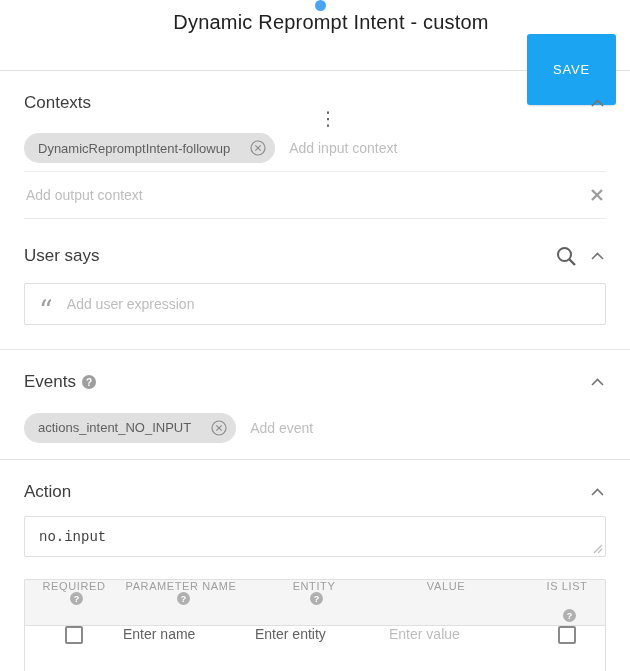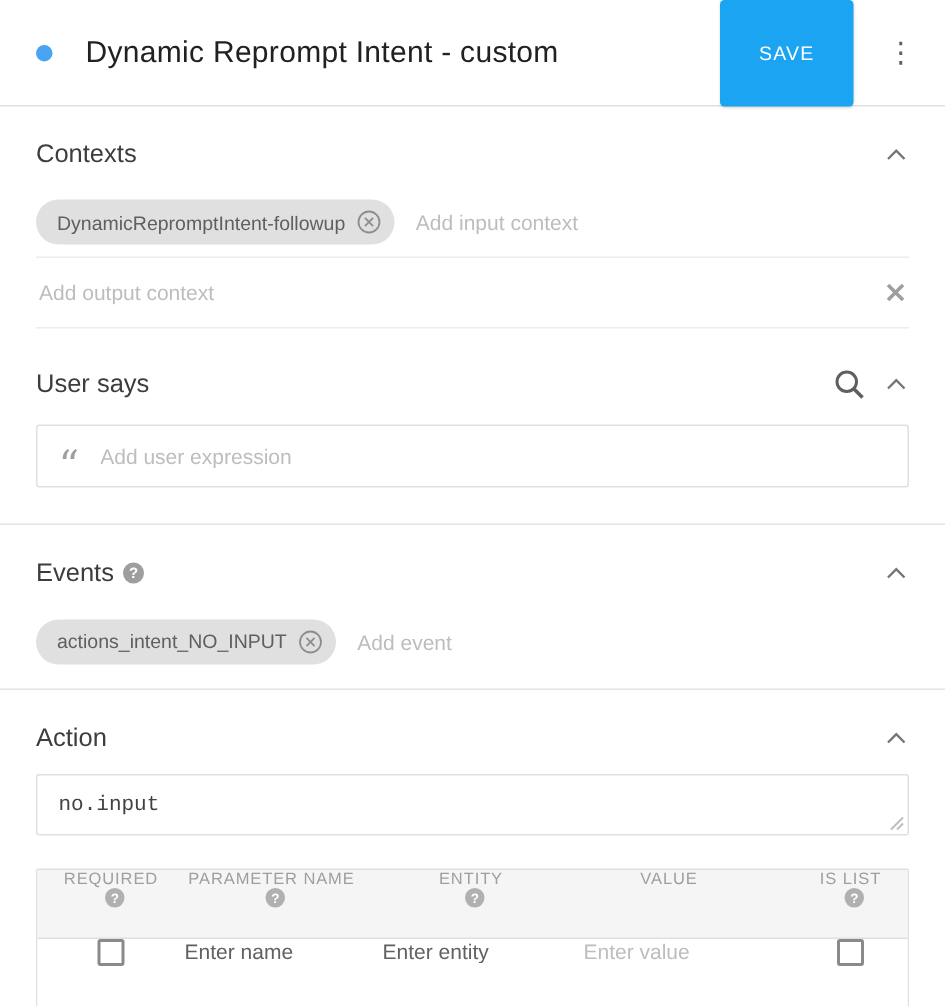--- a/index.html
+++ b/index.html
@@ -1,21 +1,21 @@
 <!DOCTYPE html>
 <html style="--accent: #1ba4f2; --dot: #4aa4f4;"><head>
 <meta charset="utf-8">
 <style>
   * { margin:0; padding:0; box-sizing:border-box; }
   html,body { background:#fff; }
   body { font-family:"Liberation Sans", sans-serif; color:#212121; }
   .page { width:630px; height:671px; background:#fff; overflow:hidden; }
 
   
-  .app-header { display:flex; align-items:center; height:71px; padding:0 14px 0 24px; border-bottom:1px solid #e0e0e0; }
+  .app-header { display:flex; align-items:center; height:71px; padding:0 14px 0 24px; border-bottom:1px solid #e0e0e0;flex-direction:column; }
   .dot { width:11px; height:11px; border-radius:50%; background:var(--dot,#4aa4f4); flex:0 0 auto; }
   .page-title { font-size:20px; font-weight:400; color:#212121; margin-left:22px; letter-spacing:.2px; }
   .save-btn { margin-left:auto; background:var(--accent,#1ba4f2); color:#fff; border:none; border-radius:3px;
               font-family:inherit; font-size:13px; font-weight:500; letter-spacing:.8px; padding:28px 26px; cursor:pointer;
               box-shadow:0 1px 2px rgba(0,0,0,.15); }
   .kebab { margin-left:16px; color:#616161; font-size:19px; line-height:1; padding:4px 6px; cursor:pointer; user-select:none; }
 
   
   section { padding:0 24px; }
   section.ruled { border-bottom:1px solid #e4e4e4; }
@@ -24,21 +24,21 @@
   .chev { margin-left:auto; cursor:pointer; display:flex; align-items:center; padding:2px; }
   .chev svg { display:block; }
 
   .help { display:inline-flex; align-items:center; justify-content:center; width:14px; height:14px; border-radius:50%;
            background:#9e9e9e; color:#fff; font-size:10px; font-weight:700; margin-left:6px; cursor:pointer; flex:0 0 auto; }
   .help.sm { width:13px; height:13px; font-size:9px; background:#b0b0b0; margin-left:5px; }
 
   
   .chip-row { display:flex; align-items:center; min-height:47px; }
   .chip-row.bordered { border-bottom:1px solid #ececec; }
-  .chip { display:inline-flex; align-items:center; gap:8px; background:#e0e0e0; border-radius:17px;
+  .chip { display:inline-flex; align-items:center; gap:20px; background:#e0e0e0; border-radius:17px;
           padding:7px 9px 7px 14px; font-size:13px; color:#5f5f5f; flex:0 0 auto; }
   .chip .x { display:flex; cursor:pointer; }
   input { border:none; outline:none; background:transparent; font-family:inherit; font-size:14px; color:#424242; }
   input.ghost { flex:1 1 auto; min-width:60px; margin-left:14px; }
   input.ghost.noml { margin-left:2px; }
   input::placeholder { color:#bdbdbd; opacity:1; }
   input.darkph::placeholder { color:#616161; }
   .clear-x { margin-left:auto; cursor:pointer; display:flex; padding:2px; }
 
   
@@ -58,21 +58,21 @@
   
   .param-table { border:1px solid #e0e0e0; border-radius:1px; }
   .t-row { display:flex; align-items:stretch; }
   .t-head { background:#f5f5f5; border-bottom:1px solid #e0e0e0; height:46px; }
   .t-body { background:#fff; height:49px; }
   .cell { display:flex; align-items:center; padding-left:16px;flex-direction:column; }
   .c-req  { width:82px;  flex:0 0 auto; }
   .c-name { width:132px; flex:0 0 auto; }
   .c-ent  { width:134px; flex:0 0 auto; }
   .c-val  { width:130px; flex:1 1 auto; }
-  .c-list { width:102px; flex:0 0 auto; padding-left:26px; }
+  .c-list { width:102px; flex:0 0 auto; padding-left:26px;gap:17px; }
   .th { font-size:11px; font-weight:500; letter-spacing:.6px; color:#9e9e9e; }
   .checkbox { width:18px; height:18px; border:2px solid #8a8a8a; border-radius:2px; background:#fff; cursor:pointer; flex:0 0 auto; }
   .cell input { width:100%; font-size:14px; }
 </style>
 </head>
 <body>
 
 <div class="page">
 
   <header class="app-header">

